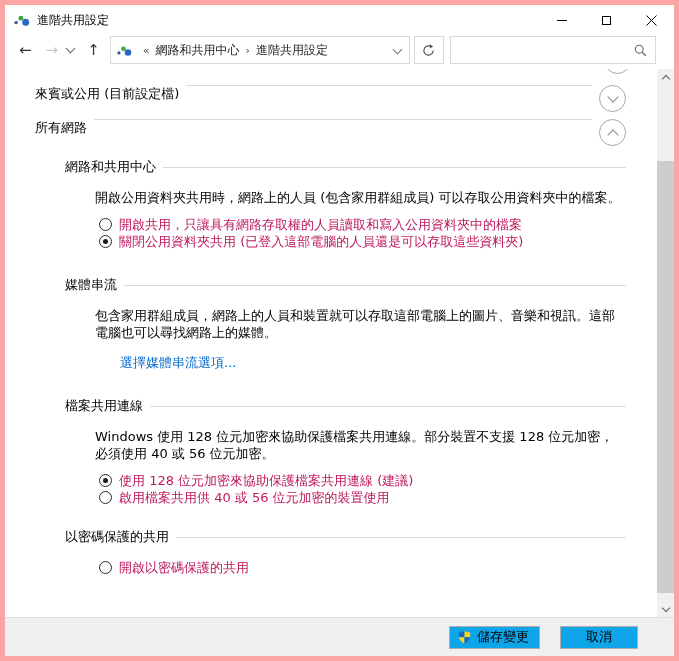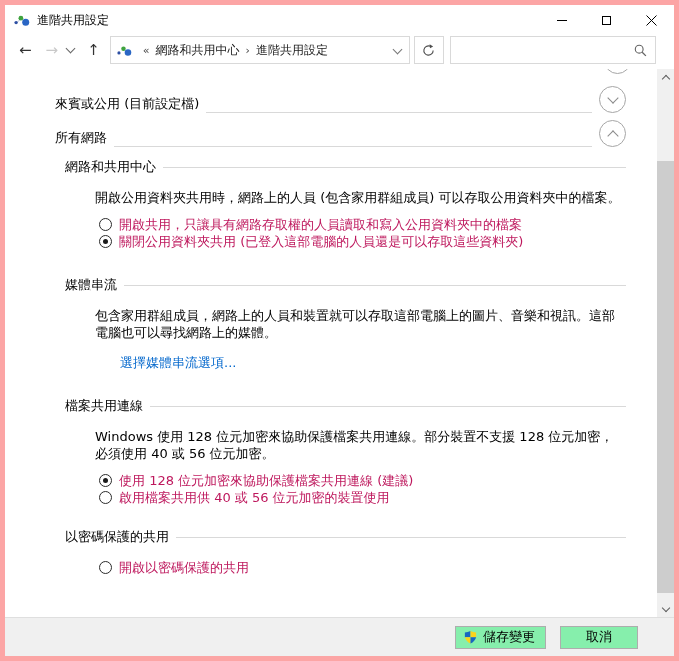--- a/index.html
+++ b/index.html
@@ -29,21 +29,21 @@
   .dd-chev { width:7px; height:7px; border-right:1px solid #777; border-bottom:1px solid #777; transform:rotate(45deg); display:inline-block; margin:-2px 4px 0 0; }
   .refreshbtn { width:30px; height:28px; border:1px solid #d9d9d9; display:flex; align-items:center; justify-content:center; margin-left:4px; }
   .searchbox { width:206px; height:28px; border:1px solid #d9d9d9; display:flex; align-items:center; margin-left:6px; padding:0 8px; }
   .searchbox input { flex:1; border:none; outline:none; font-size:12px; font-family:inherit; min-width:0; }
 
   
   .content { position:relative; flex:1; background:#fff; overflow:hidden; }
   .scrollpane { margin-right:17px; padding:0 31px 0 30px; }
   .cut-circle { position:absolute; top:-22px; left:599px; width:27px; height:27px; border:1px solid #a6a6a6; border-radius:50%; }
 
-  .section-row { display:flex; align-items:flex-end; height:28px;margin-left:20px; }
+  .section-row { display:flex; align-items:flex-start; height:28px; }
   .section-row.first { margin-top:16px; }
   .section-row.second { margin-top:6px; }
   .section-title { font-size:13px; color:#000; white-space:nowrap; }
   .rule { flex:1; border-top:1px solid #d9d9d9; margin:0 7px; }
   .chev-circle { width:27px; height:27px; border:1px solid #a6a6a6; border-radius:50%; flex-shrink:0; display:flex; align-items:center; justify-content:center; }
   .cc-chev { width:8px; height:8px; border-right:1px solid #8a8a8a; border-bottom:1px solid #8a8a8a; display:inline-block; }
   .cc-down { transform:rotate(45deg); margin-top:-3px; }
   .cc-up { transform:rotate(-135deg); margin-top:4px; }
 
   .subsections { padding-left:30px; }
@@ -67,23 +67,23 @@
   .sb-btn { position:absolute; left:0; width:17px; height:17px; display:flex; align-items:center; justify-content:center; }
   .sb-up { top:0; }
   .sb-down { bottom:0; }
   .sb-chev { width:6px; height:6px; border-right:1px solid #5e5e5e; border-bottom:1px solid #5e5e5e; display:inline-block; }
   .sb-chev.up { transform:rotate(-135deg); margin-top:3px; }
   .sb-chev.down { transform:rotate(45deg); margin-top:-2px; }
   .sb-thumb { position:absolute; left:0; top:92px; width:17px; height:432px; background:#cdcdcd; }
 
   
   .footer { height:39px; flex-shrink:0; background:#f0f0f0; border-top:1px solid #dfdfdf; display:flex; align-items:center; justify-content:flex-end; padding-right:36px; }
-  .btn { height:23px; background:#86efac; border:1px solid #adadad; font-size:13px; font-family:inherit; color:#000; display:flex; align-items:center; justify-content:center; }
+  .btn { height:23px; background:#0ea5e9; border:1px solid #adadad; font-size:13px; font-family:inherit; color:#000; display:flex; align-items:center; justify-content:center; }
   .btn-save { padding:0 10px 0 7px; gap:5px; }
-  .btn-cancel { width:78px; margin-left:14px; }
+  .btn-cancel { width:78px; margin-left:20px; }
 </style>
 </head>
 <body>
 
 <div class="window">
 
   <div class="titlebar">
     <svg class="appicon" viewBox="0 0 16 16">
       <line x1="3" y1="10.5" x2="6.5" y2="7" stroke="#b9c2d6" stroke-width="1"></line>
       <line x1="8" y1="7.5" x2="10.5" y2="9.5" stroke="#b9c2d6" stroke-width="1"></line>

